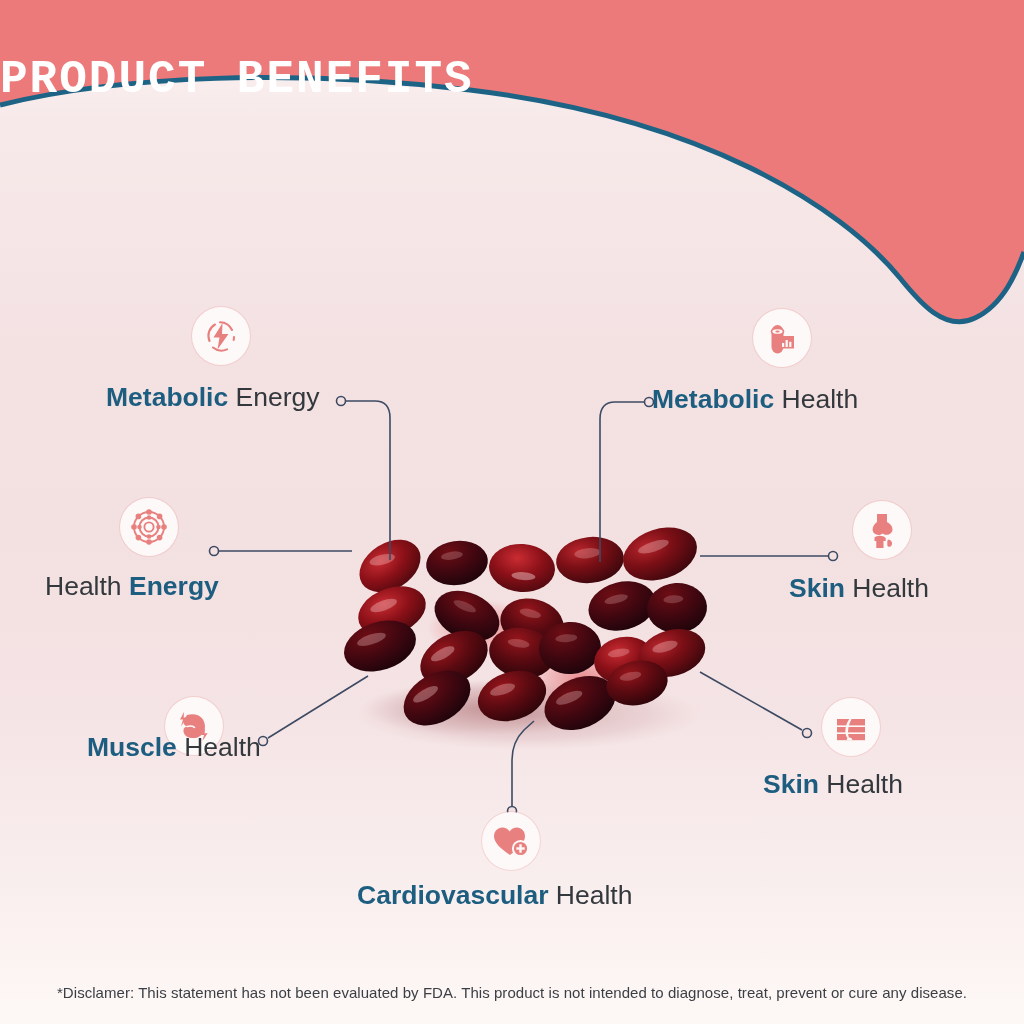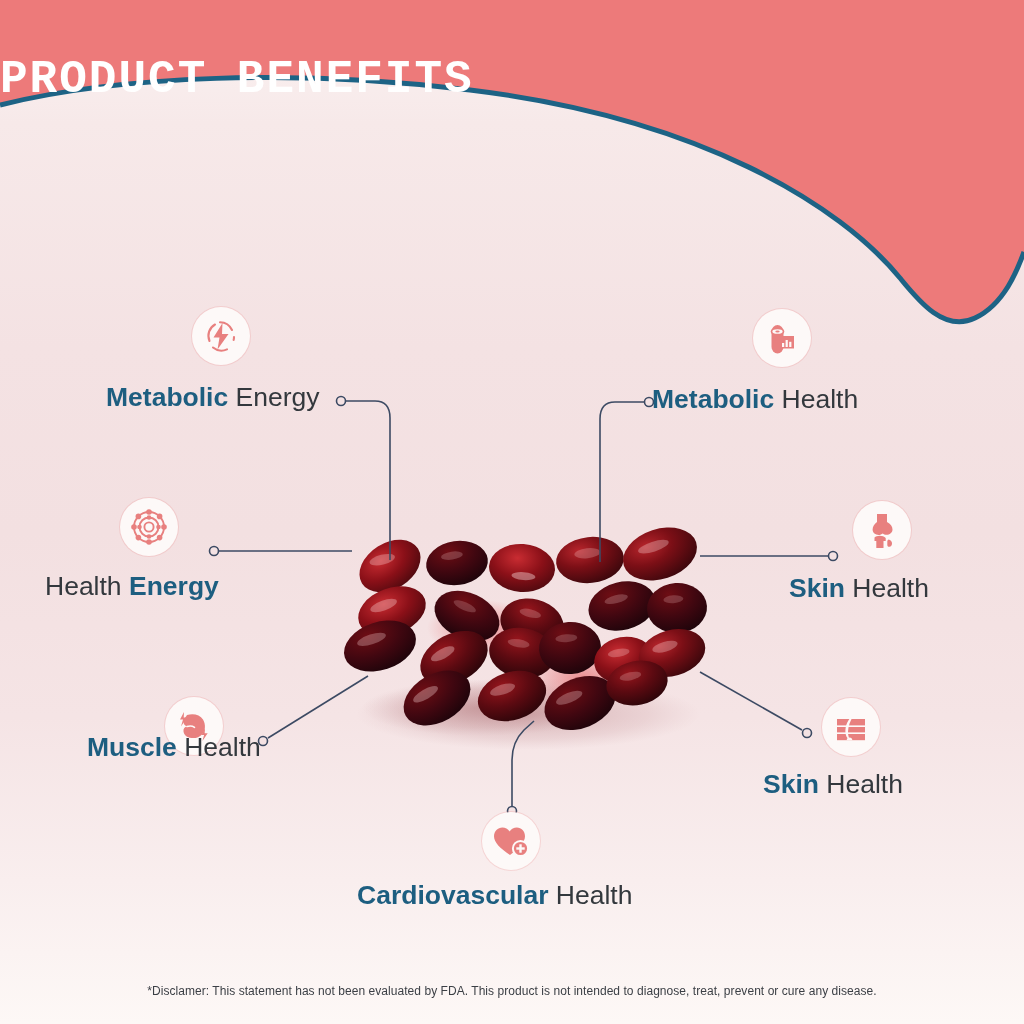--- a/index.html
+++ b/index.html
@@ -93,21 +93,21 @@
   .lb-bone { left:789px; top:575px; }
   .lb-musc { left:87px;  top:734px; }
   .lb-skin { left:763px; top:771px; }
   .lb-card { left:357px; top:882px; }
 
   #disclaimer {
     position:absolute;
     left:0; right:0;
     top:984px;
     text-align:center;
-    font-size:12px;
+    font-size:15px;
     color:#3b3f45;
     letter-spacing:.05px;
     z-index:5;
   }
 </style>
 </head>
 <body>
 
 <div id="stage">
 

